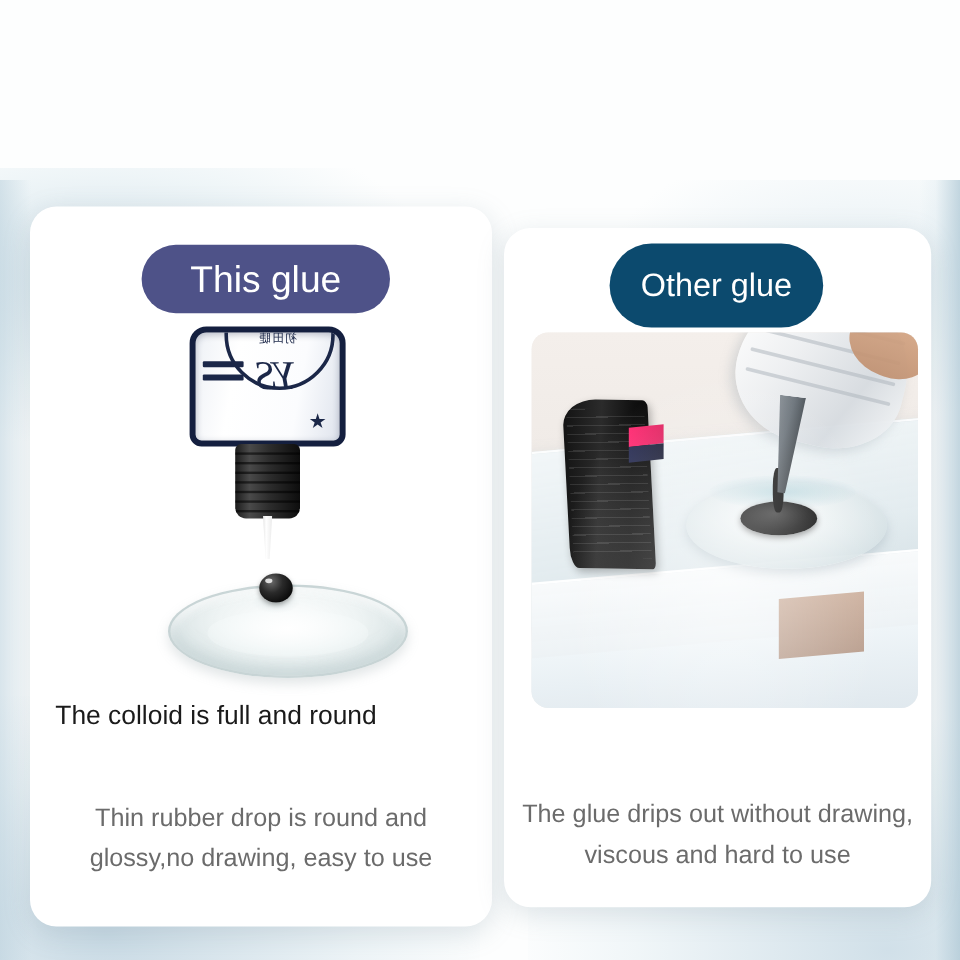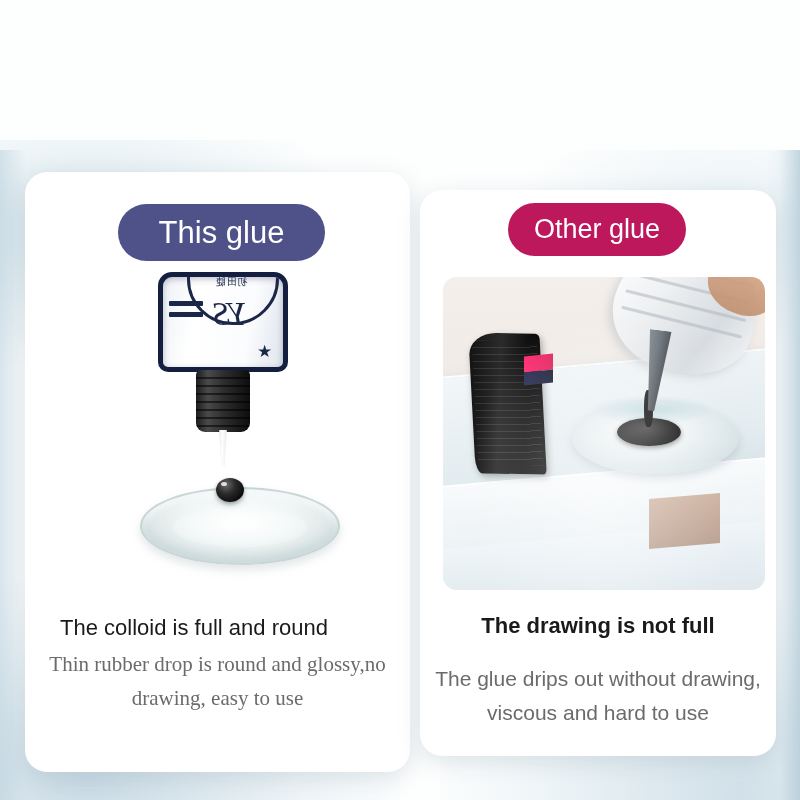--- a/index.html
+++ b/index.html
@@ -37,21 +37,21 @@
   
   .card{position:absolute;background:#ffffff;border-radius:22px;
      box-shadow:0 6px 22px rgba(120,140,155,.22);}
   .card-left{left:25px;top:172px;width:385px;height:600px;}
   .card-right{left:420px;top:190px;width:356px;height:566px;}
 
   
   .pill{position:absolute;display:flex;align-items:center;justify-content:center;
      color:#fff;border-radius:40px;line-height:1;white-space:nowrap;}
   .pill-this{left:118px;top:204px;width:207px;height:57px;background:#4e5288;font-size:31px;align-items:center;}
-  .pill-other{left:508px;top:203px;width:178px;height:53px;background:#be185d;font-size:27px;}
+  .pill-other{left:508px;top:203px;width:178px;height:70px;background:#0c4a6e;font-size:27px;}
 
   
   .bottle{position:absolute;left:148px;top:272px;width:150px;height:210px;}
   .bottle-body{position:absolute;left:10px;top:0;width:130px;height:100px;
      background:linear-gradient(100deg,#eef1f6 0%,#ffffff 28%,#fbfcfe 70%,#dfe4ed 100%);
      border:5px solid #141f3f;border-radius:14px 14px 10px 10px;box-sizing:border-box;
      box-shadow:0 2px 6px rgba(20,31,63,.28) inset;overflow:hidden;}
   .bottle-arc{position:absolute;left:24px;top:-44px;width:86px;height:86px;border-radius:50%;
      border:3px solid #1b2748;background:transparent;}
   .bottle-lines{position:absolute;left:6px;top:24px;width:34px;height:22px;}
@@ -129,22 +129,22 @@
   .ph-nozzle{position:absolute;left:62%;top:17%;width:8%;height:26%;
      background:linear-gradient(100deg,#8d949a 0%,#6e767d 38%,#3d4348 78%,#23282c 100%);
      clip-path:polygon(8% 0,92% 0,62% 100%,38% 100%);transform:rotate(7deg);}
   .ph-hand{position:absolute;right:-4%;top:-6%;width:22%;height:18%;
      background:linear-gradient(180deg,#d8a886,#c08f6e);border-radius:50% 40% 45% 50%;transform:rotate(20deg);opacity:.9;}
   .ph-glow{position:absolute;inset:0;background:radial-gradient(ellipse at 50% 68%, rgba(255,255,255,.45) 0%, rgba(255,255,255,0) 60%);}
 
   
   .cap-title{position:absolute;text-align:center;color:#1a1a1a;white-space:nowrap;}
   .cap-body{position:absolute;text-align:center;color:#6b6b6b;line-height:1.62;}
-  .cap-title-left{left:25px;top:615px;width:310px;font-size:22px;margin-left:14px;}
-  .cap-body-left{left:40px;top:647px;width:355px;font-size:21px;font-family:Liberation Serif, serif;}
+  .cap-title-left{left:25px;top:583px;width:310px;font-size:22px;}
+  .cap-body-left{left:40px;top:665px;width:355px;font-size:21px;}
   .cap-title-right{left:420px;top:613px;width:356px;font-size:22px;font-weight:bold;}
   .cap-body-right{left:430px;top:662px;width:336px;font-size:21px;}
 </style>
 </head>
 <body>
 
 <div class="page">
 
   <div class="bg">
     <div class="bg-tl"></div>
@@ -218,16 +218,15 @@
         <i style="top:46%"></i>
         <i style="top:60%"></i>
     </div>
     <div class="ph-nozzle"></div>
     <div class="ph-hand"></div>
     <div class="ph-glow"></div>
   </div>
 
   <div class="cap-title cap-title-left">The colloid is full and round</div>
   <div class="cap-body cap-body-left">Thin rubber drop is round and glossy,no drawing, easy to use</div>
-  <div class="cap-title cap-title-right">The drawing is not full</div>
   <div class="cap-body cap-body-right">The glue drips out without drawing, viscous and hard to use</div>
 
 </div>
 
 </body></html>

